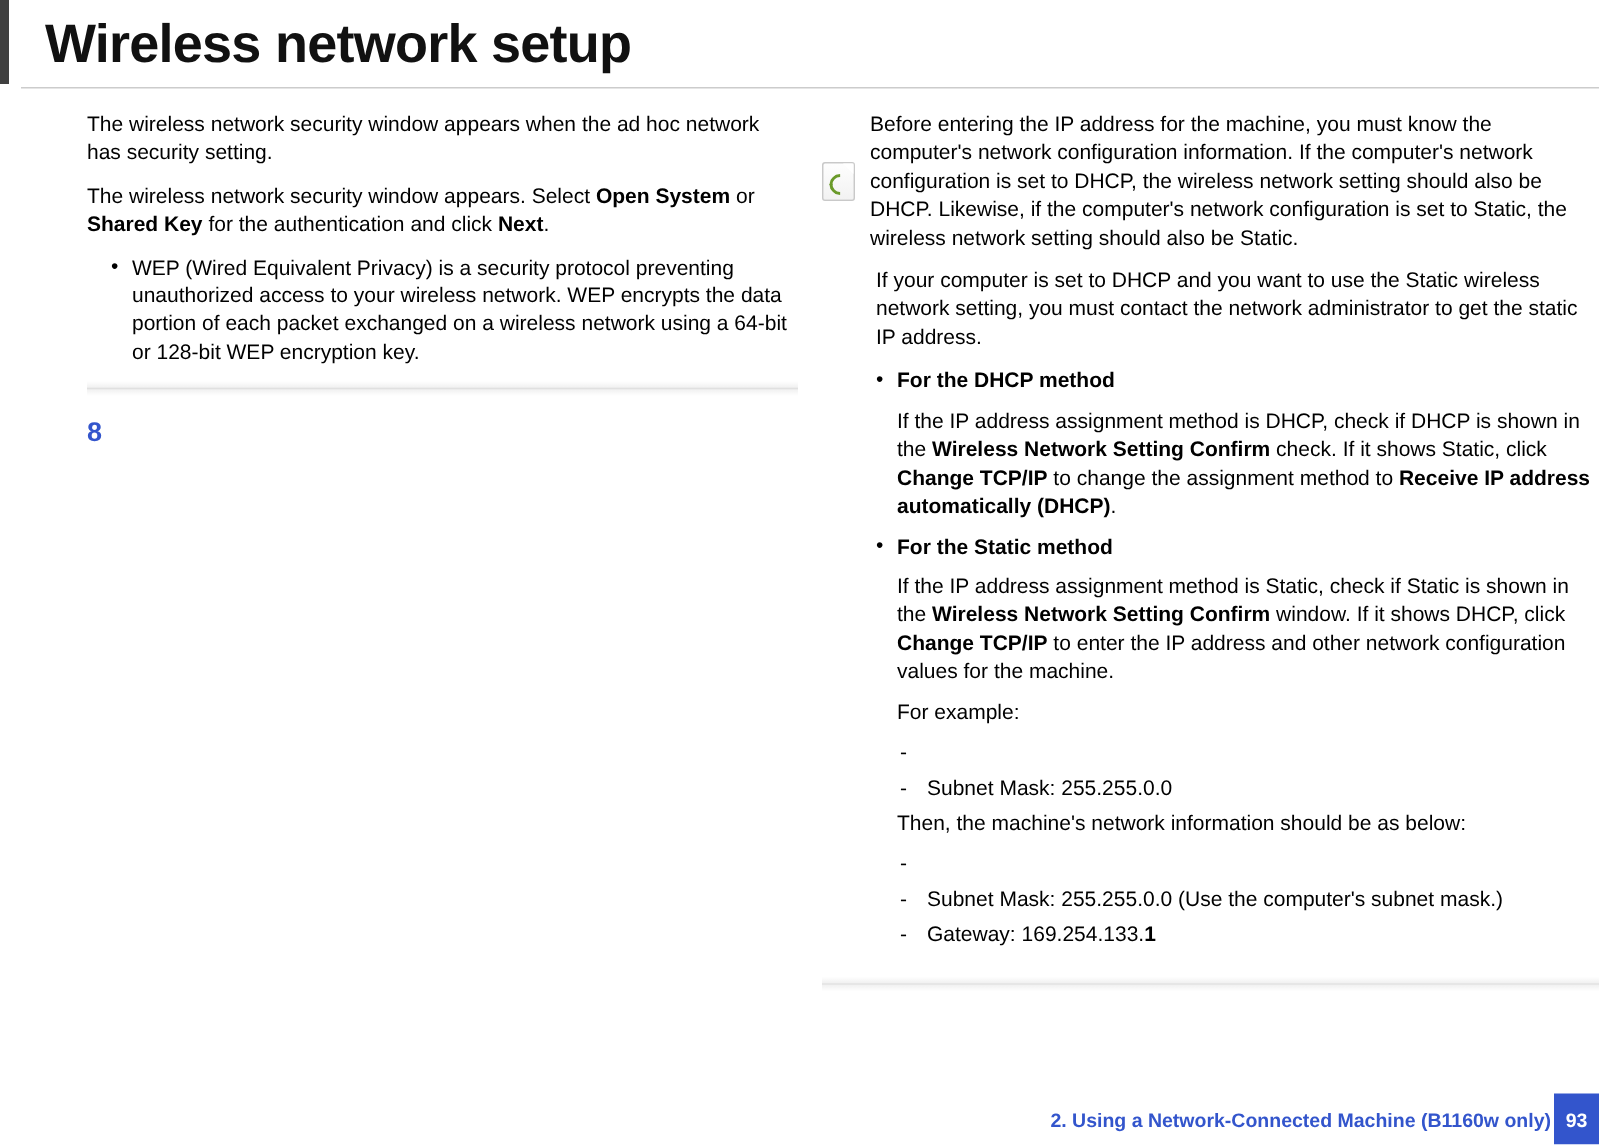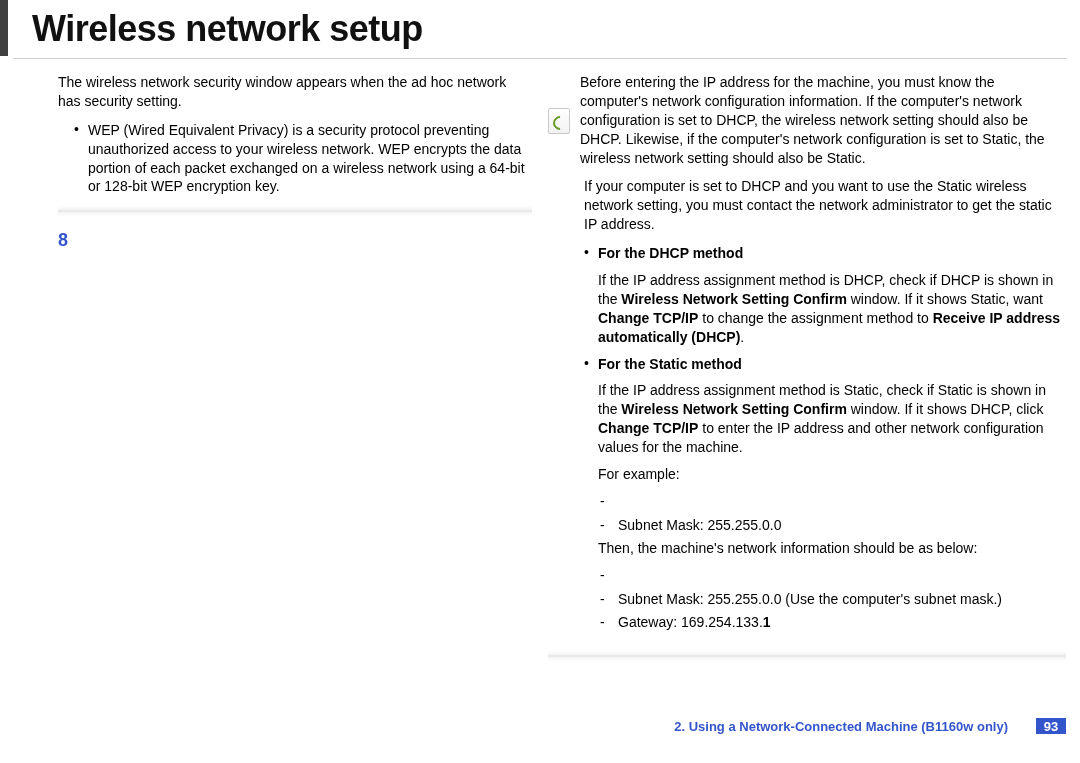--- a/index.html
+++ b/index.html
@@ -11,21 +11,21 @@
     height: 763px;
     background: #fff;
     position: relative;
     overflow: hidden;
   }
   .page-title {
     font-size: 36px;
     font-weight: 700;
     color: #111;
     padding: 8px 0 6px 24px;
-    border-left: 8px solid #404040;
+    border-left: 6px solid #404040;
     letter-spacing: -0.5px;
   }
   .title-rule {
     height: 1px;
     background: linear-gradient(to bottom, #ddd, #fff);
     margin: 2px 14px 14px 14px;
     border-top: 1px solid #ccc;
   }
   .columns {
     display: flex;
@@ -75,41 +75,44 @@
     border-right-color:transparent; border-bottom-color:transparent;
     transform:rotate(-45deg);
   }
   .note-text { flex:1; line-height:1.35; }
   .col-right-inner { padding-left: 0; }
   .col-right-inner p.body { padding-left:36px; }
   .col-right-inner .sub-bullet-row { padding-left:36px; }
   .col-right-inner .sub-body { padding-left:50px; line-height:1.35; margin-bottom:8px;}
   .col-right-inner .dash-row { padding-left:52px; }
   .footer {
-    position:absolute; bottom:29px; right:14px;
-    display:flex; align-items:center; gap:28px;
+    position:absolute; bottom:0; right:14px;
+    display:flex; align-items:center; gap:2px;
   }
   .footer-text { color:#3355cc; font-weight:700; font-size:13px; }
   .page-num {
     background:#3355cc; color:#fff;
-    width:30px; height:16px; display:flex; align-items:center; justify-content:center;
+    width:30px; height:34px; display:flex; align-items:center; justify-content:center;
     font-weight:700; font-size:13px;
   }
   b { font-weight:700; }
 </style>
 </head>
 <body>
 
 <div class="page-title">Wireless network setup</div>
 <div class="title-rule"></div>
 
 <div class="columns">
 
   <div class="col">
     <p class="indent1">The wireless network security window appears when the ad hoc network has security setting.</p>
+    <p class="indent1">
+      <span>The wireless network security window appears. Select </span><b>Open System</b><span> or </span><b>Shared Key</b><span> for the authentication and click </span><b>Next</b><span>.</span>
+    </p>
     <div class="bullet-row">
       <div class="dot">•</div>
       <div class="txt">WEP (Wired Equivalent Privacy) is a security protocol preventing unauthorized access to your wireless network. WEP encrypts the data portion of each packet exchanged on a wireless network using a 64-bit or 128-bit WEP encryption key.</div>
     </div>
     <div class="soft-rule"></div>
     <div class="step-row">
       <div class="step-num">8</div>
     </div>
   </div>
 
@@ -118,21 +121,21 @@
       <div class="note-icon"></div>
       <div class="note-text">Before entering the IP address for the machine, you must know the computer's network configuration information. If the computer's network configuration is set to DHCP, the wireless network setting should also be DHCP. Likewise, if the computer's network configuration is set to Static, the wireless network setting should also be Static.</div>
     </div>
     <p class="body">If your computer is set to DHCP and you want to use the Static wireless network setting, you must contact the network administrator to get the static IP address.</p>
 
     <div class="sub-bullet-row">
       <div class="dot">•</div>
       <div class="txt">For the DHCP method</div>
     </div>
     <p class="sub-body">
-      <span>If the IP address assignment method is DHCP, check if DHCP is shown in the </span><b>Wireless Network Setting Confirm</b><span> window. If it shows Static, want </span><b>Change TCP/IP</b><span> to change the assignment method to </span><b>Receive IP address automatically (DHCP)</b><span>.</span>
+      <span>If the IP address assignment method is DHCP, check if DHCP is shown in the </span><b>Wireless Network Setting Confirm</b><span> check. If it shows Static, click </span><b>Change TCP/IP</b><span> to change the assignment method to </span><b>Receive IP address automatically (DHCP)</b><span>.</span>
     </p>
 
     <div class="sub-bullet-row">
       <div class="dot">•</div>
       <div class="txt">For the Static method</div>
     </div>
     <p class="sub-body">
       <span>If the IP address assignment method is Static, check if Static is shown in the </span><b>Wireless Network Setting Confirm</b><span> window. If it shows DHCP, click </span><b>Change TCP/IP</b><span> to enter the IP address and other network configuration values for the machine.</span>
     </p>
     <p class="sub-body">For example:</p>

